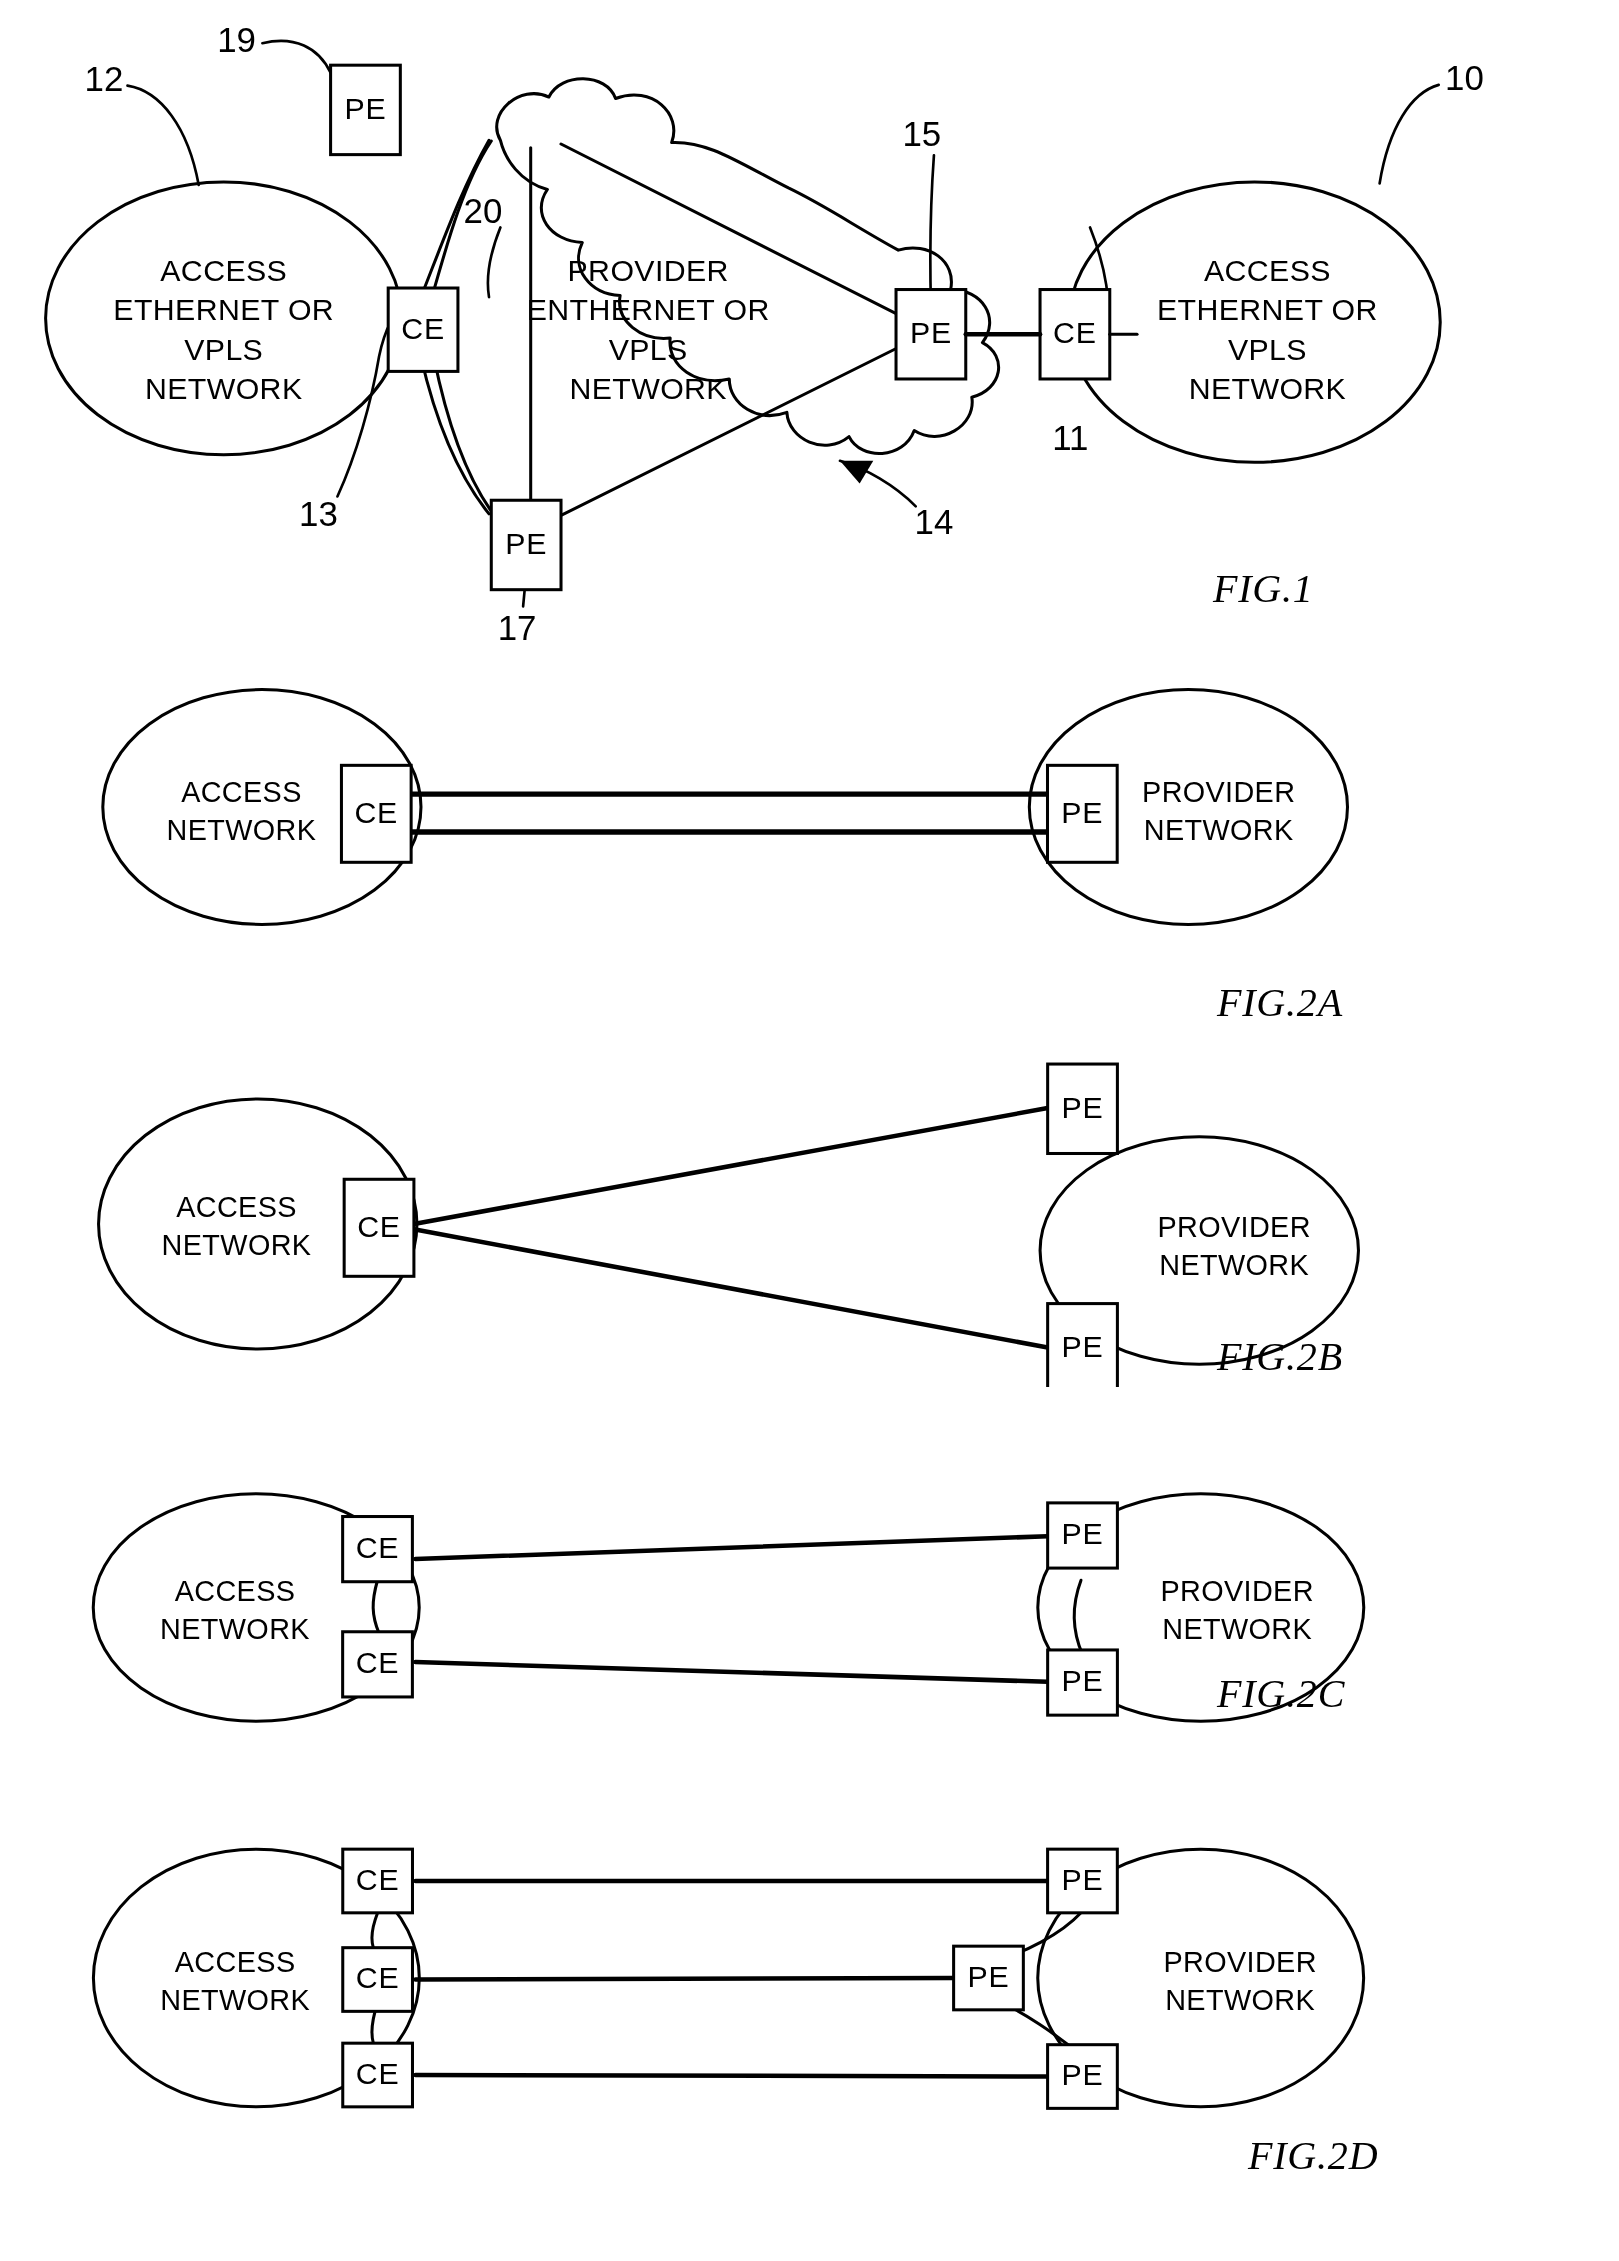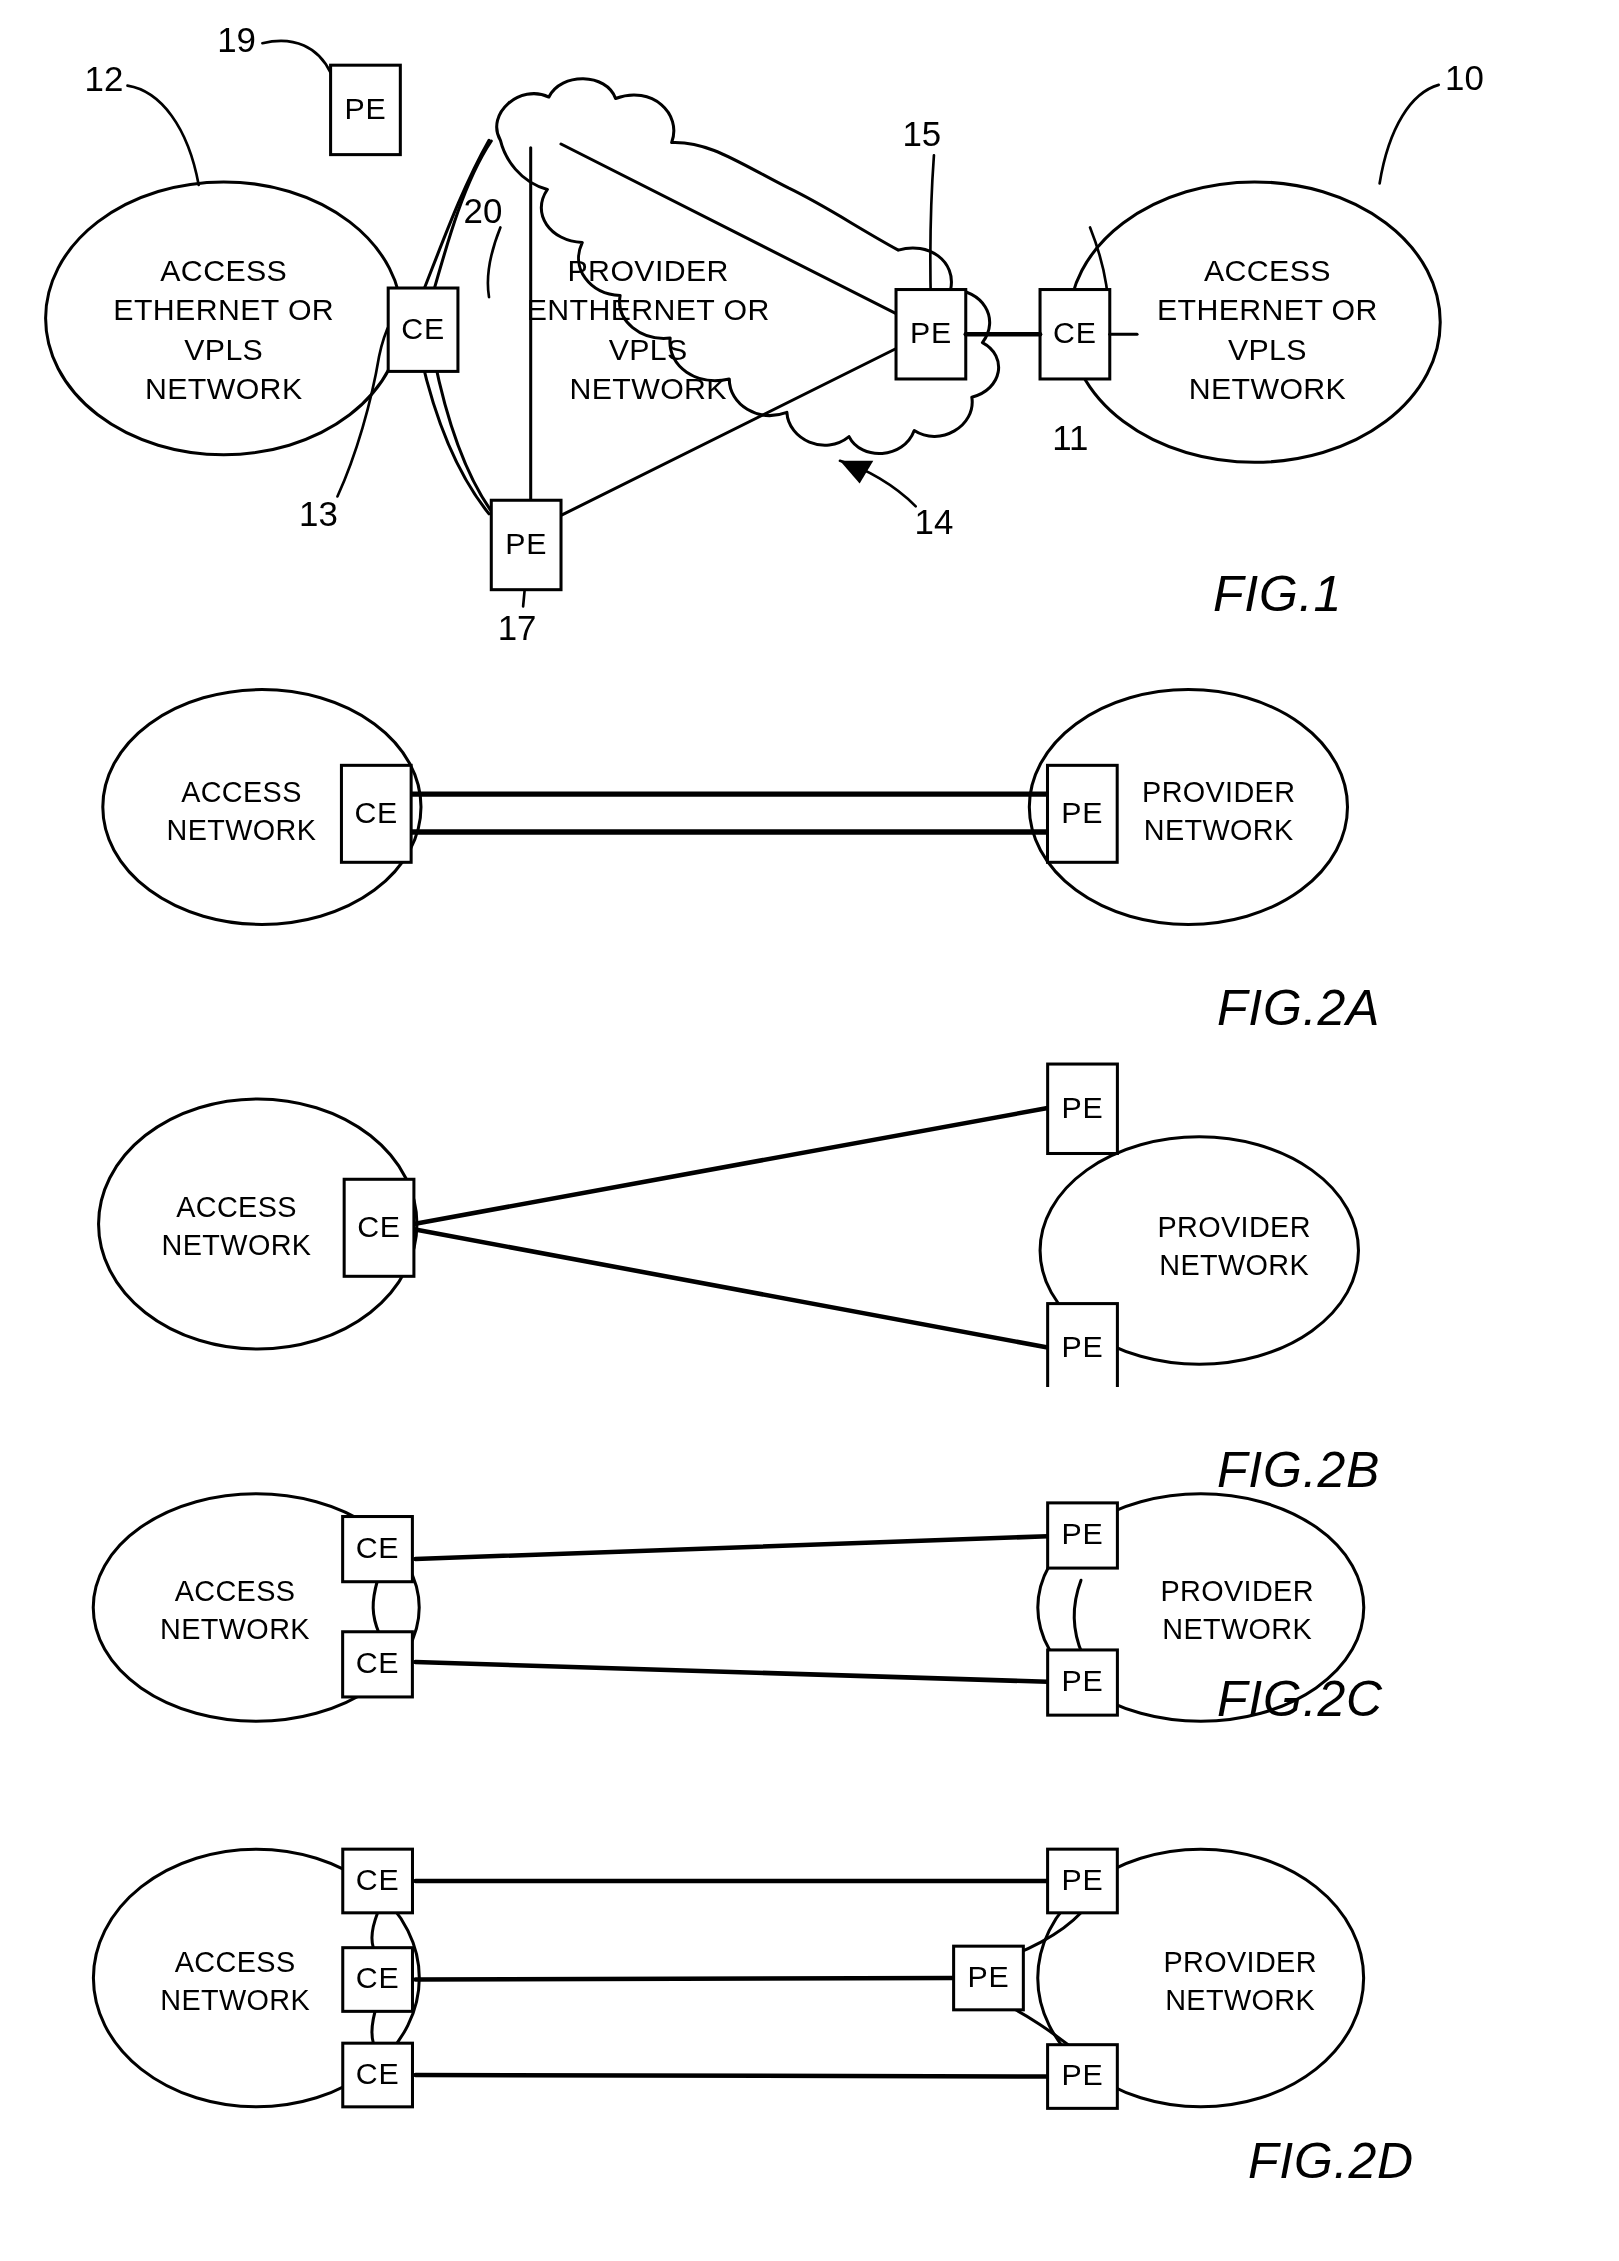--- a/index.html
+++ b/index.html
@@ -47,23 +47,23 @@
   .box-label {
     font-size: 40px;
     letter-spacing: 1px;
   }
   .ref-num {
     font-size: 46px;
     font-family: "Liberation Sans", sans-serif;
   }
   .fig-caption {
     position: absolute;
-    font-family: Liberation Sans, sans-serif;
+    font-family: Liberation Serif, serif;
     font-style: italic;
-    font-size: 50px;
+    font-size: 40px;
     color: #000000;
     white-space: nowrap;
     letter-spacing: 0.8px;
   }
   .node-box {
     fill: #ffffff;
     stroke: #000000;
     stroke-width: 4;
   }
 </style>
@@ -247,21 +247,21 @@
       <text class="lbl net-label-sm" x="312" y="196">ACCESS</text>
       <text class="lbl net-label-sm" x="312" y="246">NETWORK</text>
     </g>
 
     <g>
       <text class="lbl net-label-sm" x="1628" y="222">PROVIDER</text>
       <text class="lbl net-label-sm" x="1628" y="272">NETWORK</text>
     </g>
   </svg>
 
-  <div class="fig-caption" style="left:1217px; top:1441px;">FIG.2B</div>
+  <div class="fig-caption" style="left:1217px; top:1333px;">FIG.2B</div>
 
   <svg class="figure" style="left:0px; top:1486px;" width="1620" height="243" viewBox="0 0 2137 320">
 
     <ellipse class="stroke" cx="338" cy="160" rx="215" ry="150" stroke-width="4"></ellipse>
     <ellipse class="stroke" cx="1584" cy="160" rx="215" ry="150" stroke-width="4"></ellipse>
 
     <line class="stroke" x1="548" y1="96" x2="1382" y2="66" stroke-width="6"></line>
     <line class="stroke" x1="548" y1="232" x2="1382" y2="258" stroke-width="6"></line>
     <path class="stroke" stroke-width="4" d="M 498 124 C 490 152, 490 170, 500 194"></path>
     <path class="stroke" stroke-width="4" d="M 1426 124 C 1414 156, 1414 190, 1428 222"></path>

